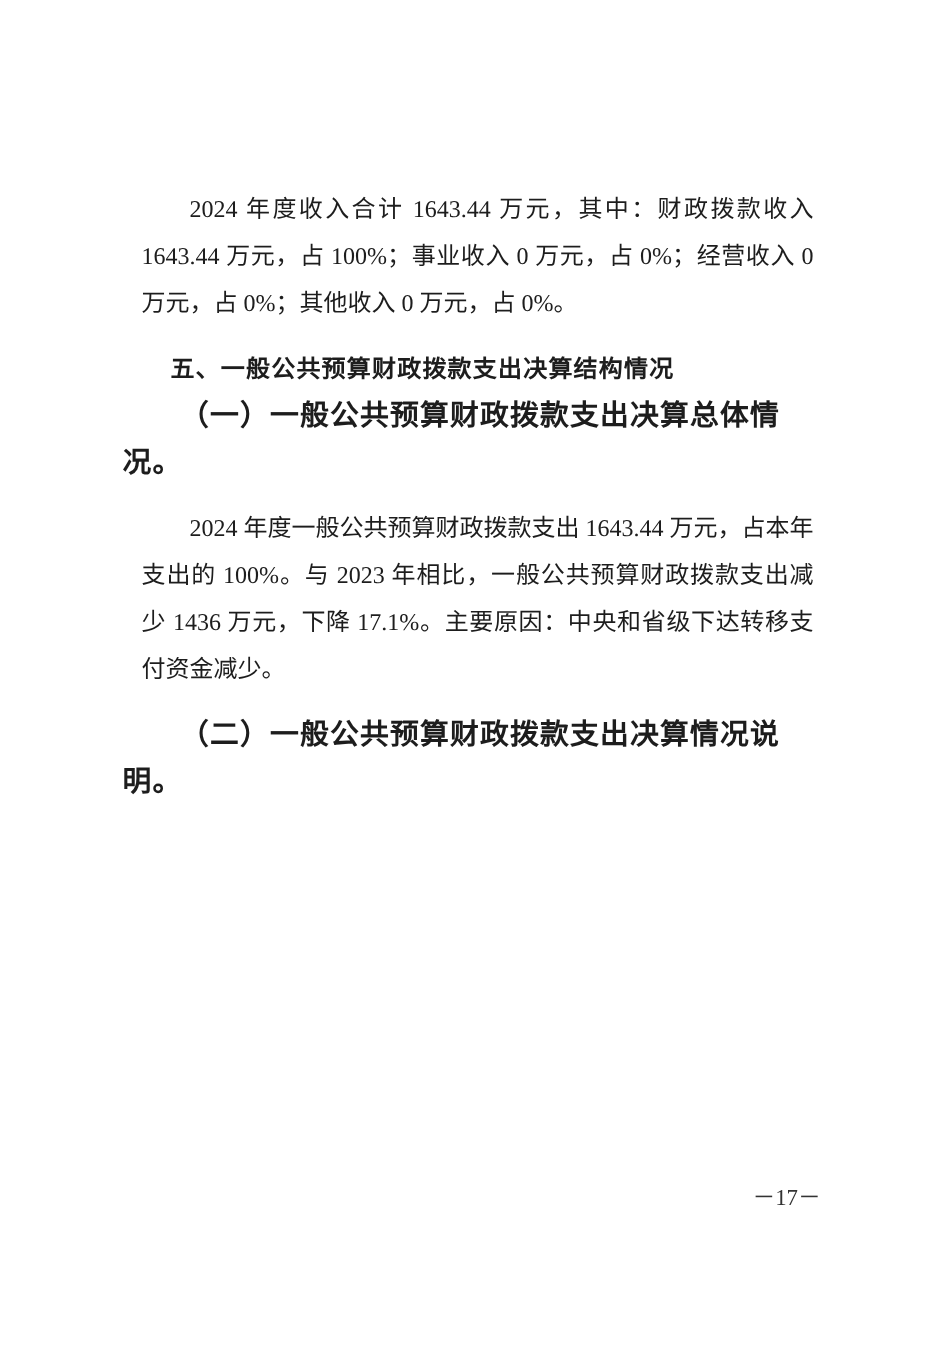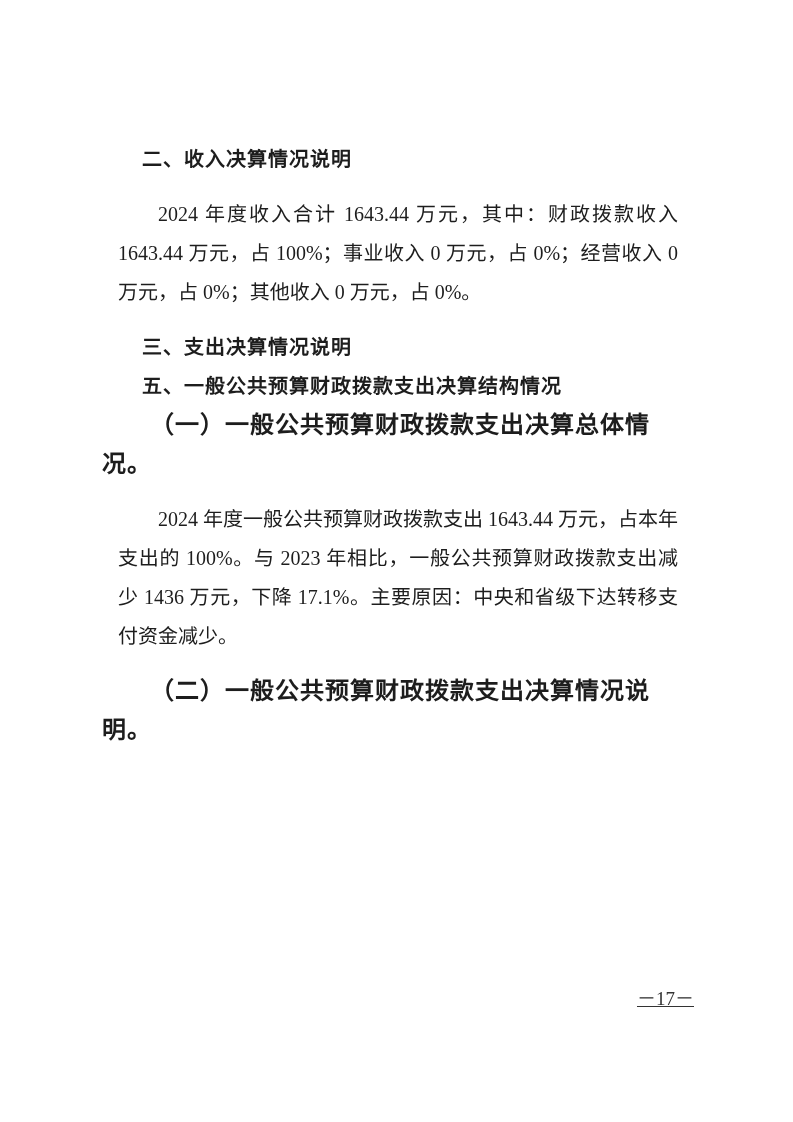--- a/index.html
+++ b/index.html
@@ -49,43 +49,40 @@
   .para {
     margin: 16px;
     text-indent: 2em;
   }
   .bold-run {
     font-weight: 700;
     letter-spacing: 1px;
   }
   .page-number {
     position: absolute;
-    left: 102px;
+    left: 92px;
     top: 986px;
     width: 592px;
     text-align: right;
     font-family: "Liberation Serif", "DejaVu Serif", serif;
     font-size: 19px;
     line-height: 26px;
     color: #333333;
-    text-decoration: underline;
   }
 </style>
 </head>
 <body>
 
 <div class="page">
 
   <div class="doc-body">
 
-    <h2 class="heading">二、收入决算情况说明</h2>
 
     <p class="para">2024 年度收入合计 1643.44 万元，其中：财政拨款收入 1643.44 万元，占 100%；事业收入 0 万元，占 0%；经营收入 0 万元，占 0%；其他收入 0 万元，占 0%。</p>
 
-    <h2 class="heading">三、支出决算情况说明</h2>
 
 
 
 
     <h2 class="heading">五、一般公共预算财政拨款支出决算结构情况</h2>
 
     <h3 class="subheading">（一）一般公共预算财政拨款支出决算总体情况。</h3>
 
     <p class="para">2024 年度一般公共预算财政拨款支出 1643.44 万元，占本年支出的 100%。与 2023 年相比，一般公共预算财政拨款支出减少 1436 万元，下降 17.1%。主要原因：中央和省级下达转移支付资金减少。</p>
 

